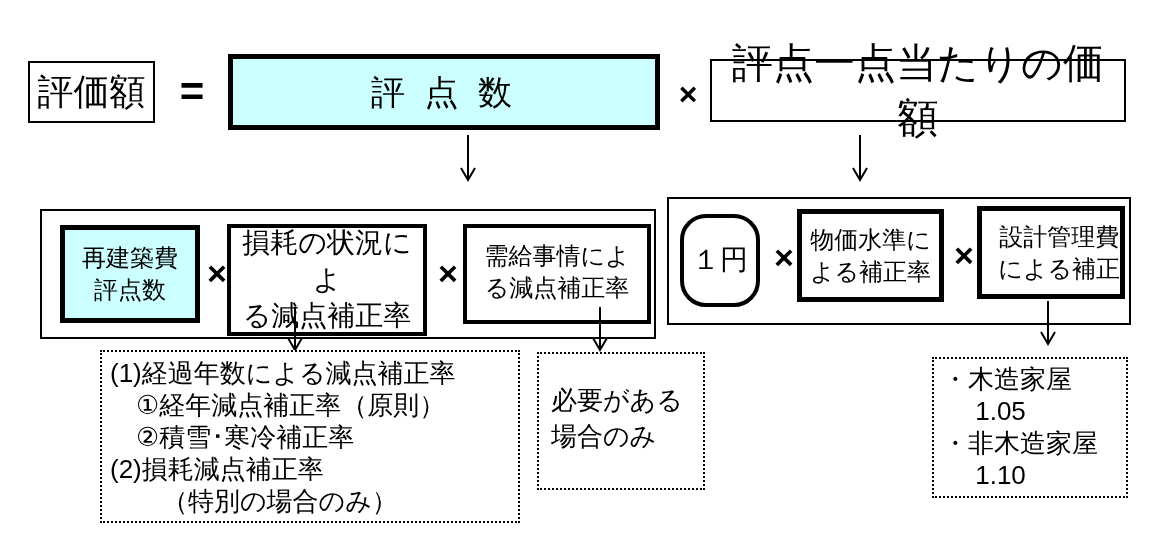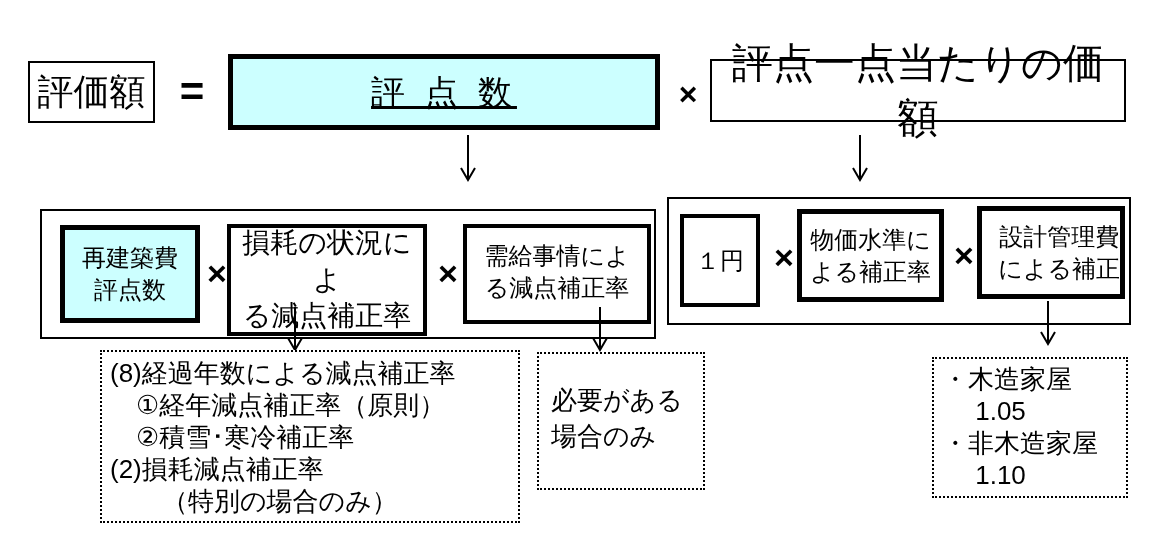--- a/index.html
+++ b/index.html
@@ -22,35 +22,35 @@
   }
   .dotted{
     position:absolute;box-sizing:border-box;border:2px dotted #000;background:#fff;
     white-space:pre-line;text-align:left;
   }
   .arrow{position:absolute;}
 
   
   .result-box{left:28px;top:61px;width:127px;height:62px;font-size:36px;}
   .equals{left:156px;top:66px;width:72px;height:52px;font-size:42px;}
-  .points-box{left:228px;top:54px;width:432px;height:76px;font-size:34px;letter-spacing:5px;border-width:5px;text-decoration:underline;}
+  .points-box{left:228px;top:54px;width:432px;height:76px;font-size:34px;letter-spacing:5px;border-width:5px;}
   .times-top{left:662px;top:70px;width:52px;height:48px;font-size:32px;}
   .unit-box{left:710px;top:59px;width:416px;height:63px;font-size:41px;}
 
   
   .left-group{left:40px;top:197px;width:616px;height:130px;margin-top:12px;}
   .rebuild-box{left:18px;top:14px;width:140px;height:98px;font-size:24px;}
   .lg-op1{left:160px;top:34px;width:30px;height:56px;font-size:34px;}
   .wear-box{left:185px;top:13px;width:200px;height:112px;font-size:28px;}
   .lg-op2{left:390px;top:34px;width:32px;height:56px;font-size:34px;}
   .supply-box{left:421px;top:13px;width:188px;height:100px;font-size:24px;font-family:Liberation Mono, monospace;}
 
   
   .right-group{left:667px;top:197px;width:464px;height:128px;}
-  .yen-box{left:11px;top:15px;width:80px;height:93px;font-size:24px;}
+  .yen-box{left:11px;top:15px;width:80px;height:93px;font-size:28px;border-radius:26px;}
   .rg-op1{left:99px;top:30px;width:32px;height:56px;font-size:34px;}
   .price-box{left:128px;top:10px;width:147px;height:93px;font-size:24px;}
   .rg-op2{left:279px;top:28px;width:32px;height:56px;font-size:34px;}
   .design-box{left:308px;top:7px;width:148px;height:93px;font-size:24px;justify-content:flex-end;}
 
   
   .note-dep{left:100px;top:350px;width:420px;height:173px;font-size:26px;line-height:32px;padding:5px 8px;}
   .note-sup{left:537px;top:352px;width:168px;height:138px;font-size:26px;line-height:36px;padding:28px 10px 0 12px;}
   .note-des{left:932px;top:347px;width:196px;height:141px;font-size:26px;line-height:32px;padding:4px 8px;margin-top:10px;}
 
@@ -129,21 +129,21 @@
   </svg>
   <svg class="arrow a4" width="22" height="46" viewBox="0 0 22 46">
     <line x1="11" y1="1" x2="11" y2="42" stroke="#000" stroke-width="2"></line>
     <polyline points="4,32 11,44 18,32" fill="none" stroke="#000" stroke-width="2"></polyline>
   </svg>
   <svg class="arrow a5" width="22" height="46" viewBox="0 0 22 46">
     <line x1="11" y1="1" x2="11" y2="42" stroke="#000" stroke-width="2"></line>
     <polyline points="4,32 11,44 18,32" fill="none" stroke="#000" stroke-width="2"></polyline>
   </svg>
 
-  <div class="dotted note-dep">(8)経過年数による減点補正率
+  <div class="dotted note-dep">(1)経過年数による減点補正率
 　①経年減点補正率（原則）
 　②積雪･寒冷補正率
 (2)損耗減点補正率
 　　（特別の場合のみ）</div>
   <div class="dotted note-sup">必要がある
 場合のみ</div>
   <div class="dotted note-des">・木造家屋
 　 1.05
 ・非木造家屋
 　 1.10</div>

